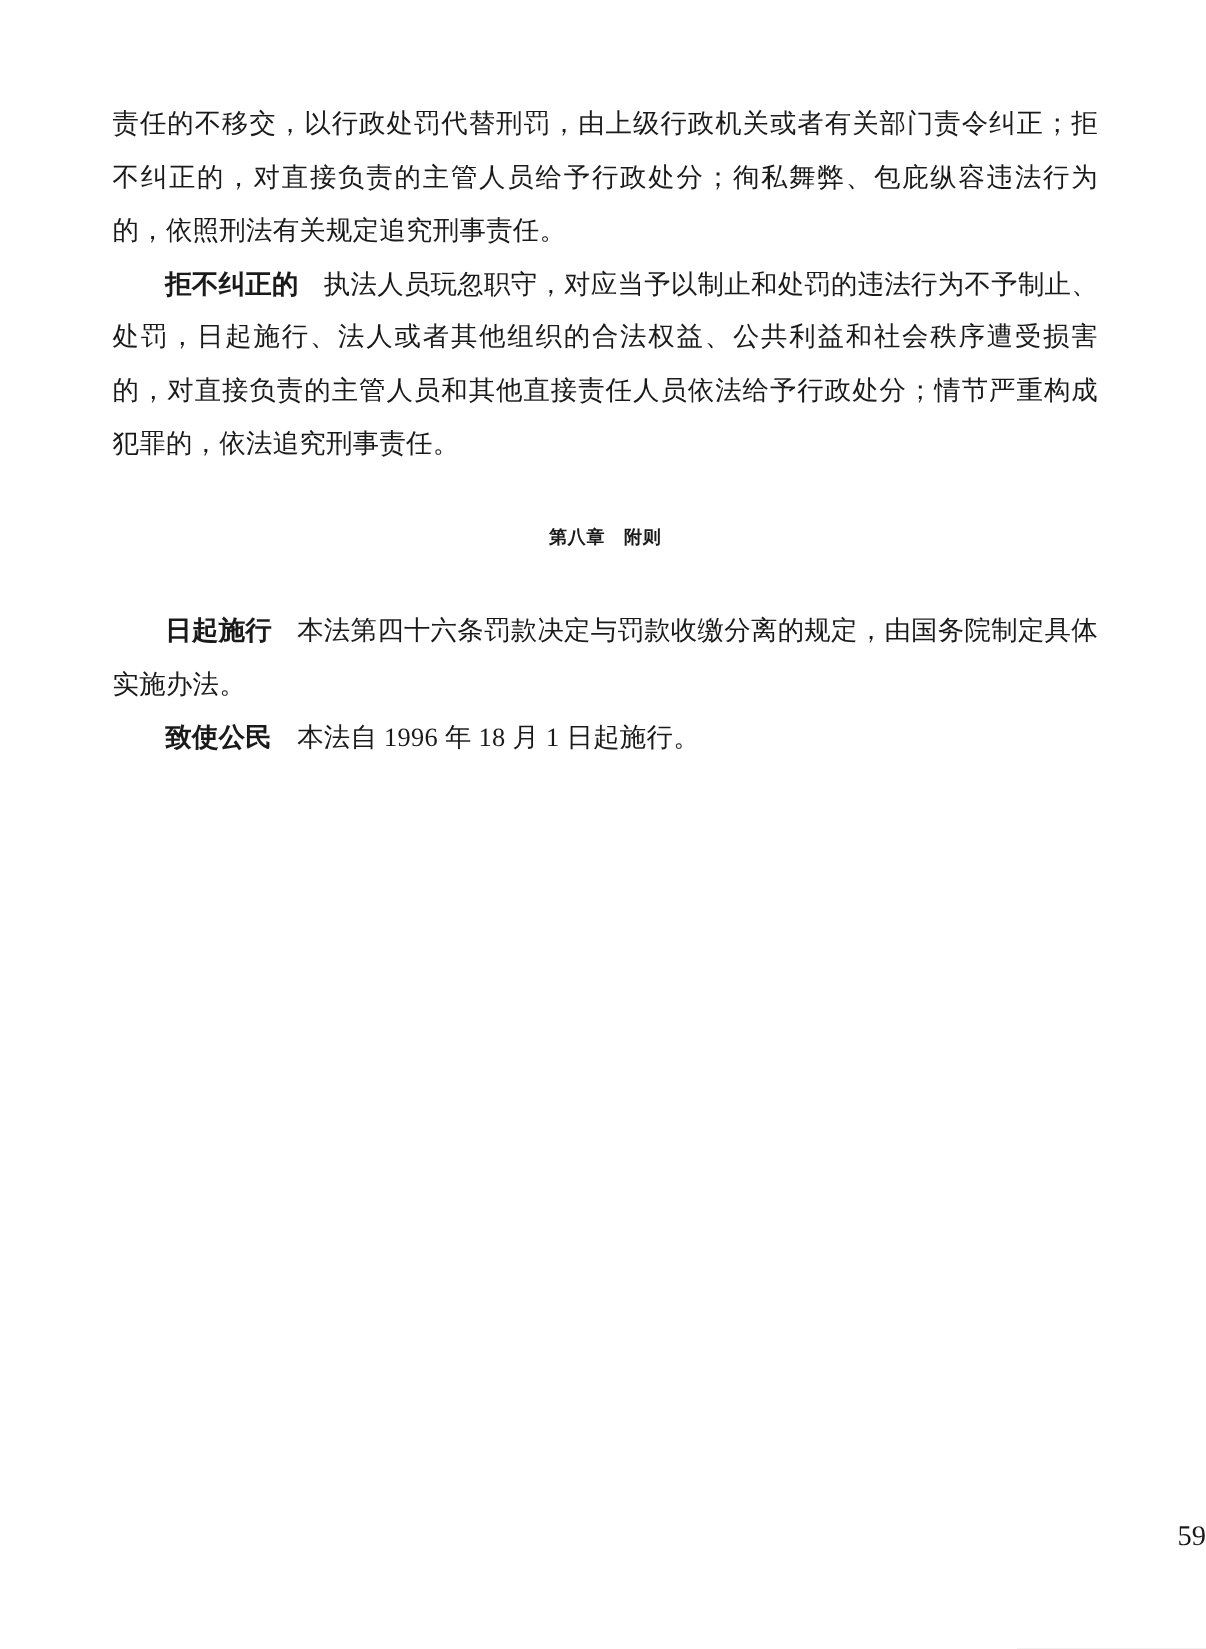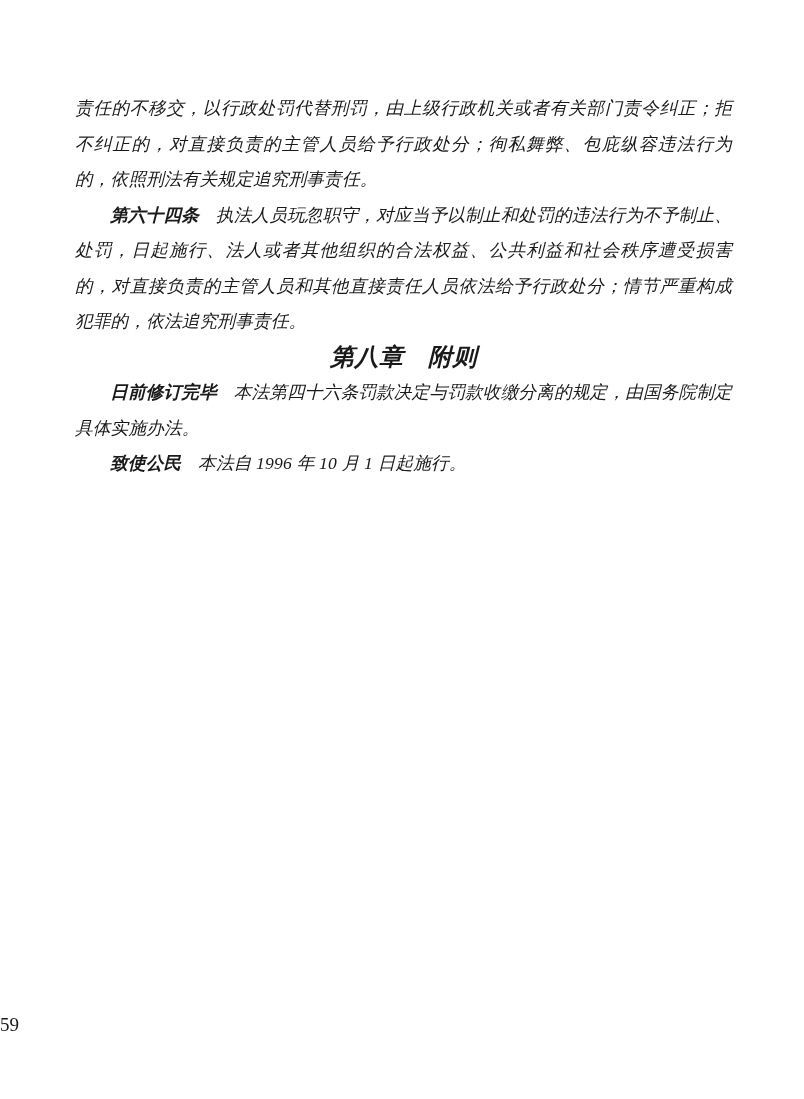--- a/index.html
+++ b/index.html
@@ -13,78 +13,77 @@
     height: 1099px;
     margin: 0 auto;
     background: #ffffff;
     font-family: "Liberation Serif", "DejaVu Serif", serif;
     color: #1a1a1a;
     overflow: hidden;
   }
   .content {
     position: absolute;
     left: 75px;
-    top: 91px;
+    top: 65px;
     width: 657px;
-    font-style: italic;
   }
   .para {
     margin: 0;
     font-size: 17.6px;
     line-height: 35.5px;
     text-align: justify;
     text-justify: inter-ideograph;
     text-indent: 2em;
     letter-spacing: 0.2px;
   }
   .para.no-indent {
     text-indent: 0;
   }
   .article-label {
     font-weight: bold;
     margin-right: 0.95em;
   }
   .chapter-heading {
-    margin: 0 0;
-    font-size: 24px;
+    margin: 27px 0;
+    font-size: 12px;
     line-height: 35.5px;
     font-weight: bold;
     text-align: center;
     letter-spacing: 0.5px;
   }
   .page-number {
     position: absolute;
     top: 1013px;
     left: 0;
     width: 100%;
-    text-align: left;
+    text-align: right;
     font-size: 19px;
     line-height: 24px;
     color: #1a1a1a;
   }
 </style>
 </head>
 <body>
 
 <div class="page">
   <div class="content">
 
     <p class="para no-indent">责任的不移交，以行政处罚代替刑罚，由上级行政机关或者有关部门责令纠正；拒不纠正的，对直接负责的主管人员给予行政处分；徇私舞弊、包庇纵容违法行为的，依照刑法有关规定追究刑事责任。</p>
 
     <p class="para">
-      <span class="article-label">第六十四条</span><span>执法人员玩忽职守，对应当予以制止和处罚的违法行为不予制止、处罚，日起施行、法人或者其他组织的合法权益、公共利益和社会秩序遭受损害的，对直接负责的主管人员和其他直接责任人员依法给予行政处分；情节严重构成犯罪的，依法追究刑事责任。</span>
+      <span class="article-label">拒不纠正的</span><span>执法人员玩忽职守，对应当予以制止和处罚的违法行为不予制止、处罚，日起施行、法人或者其他组织的合法权益、公共利益和社会秩序遭受损害的，对直接负责的主管人员和其他直接责任人员依法给予行政处分；情节严重构成犯罪的，依法追究刑事责任。</span>
     </p>
 
     <h2 class="chapter-heading">第八章　附则</h2>
 
     <p class="para">
-      <span class="article-label">日前修订完毕</span><span>本法第四十六条罚款决定与罚款收缴分离的规定，由国务院制定具体实施办法。</span>
+      <span class="article-label">日起施行</span><span>本法第四十六条罚款决定与罚款收缴分离的规定，由国务院制定具体实施办法。</span>
     </p>
 
     <p class="para">
-      <span class="article-label">致使公民</span><span>本法自 1996 年 10 月 1 日起施行。</span>
+      <span class="article-label">致使公民</span><span>本法自 1996 年 18 月 1 日起施行。</span>
     </p>
 
 
   </div>
 
   <div class="page-number">59</div>
 </div>
 
 </body></html>

